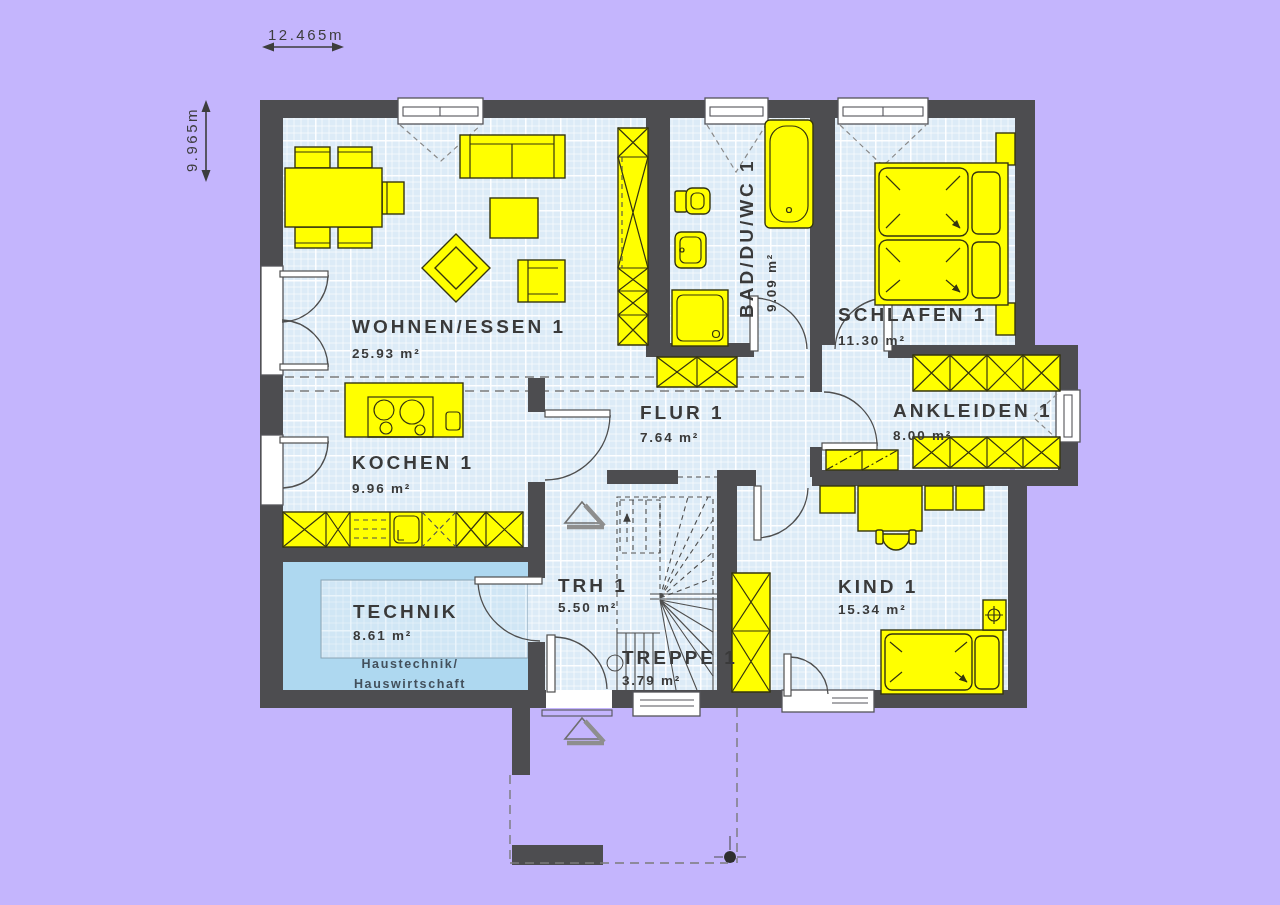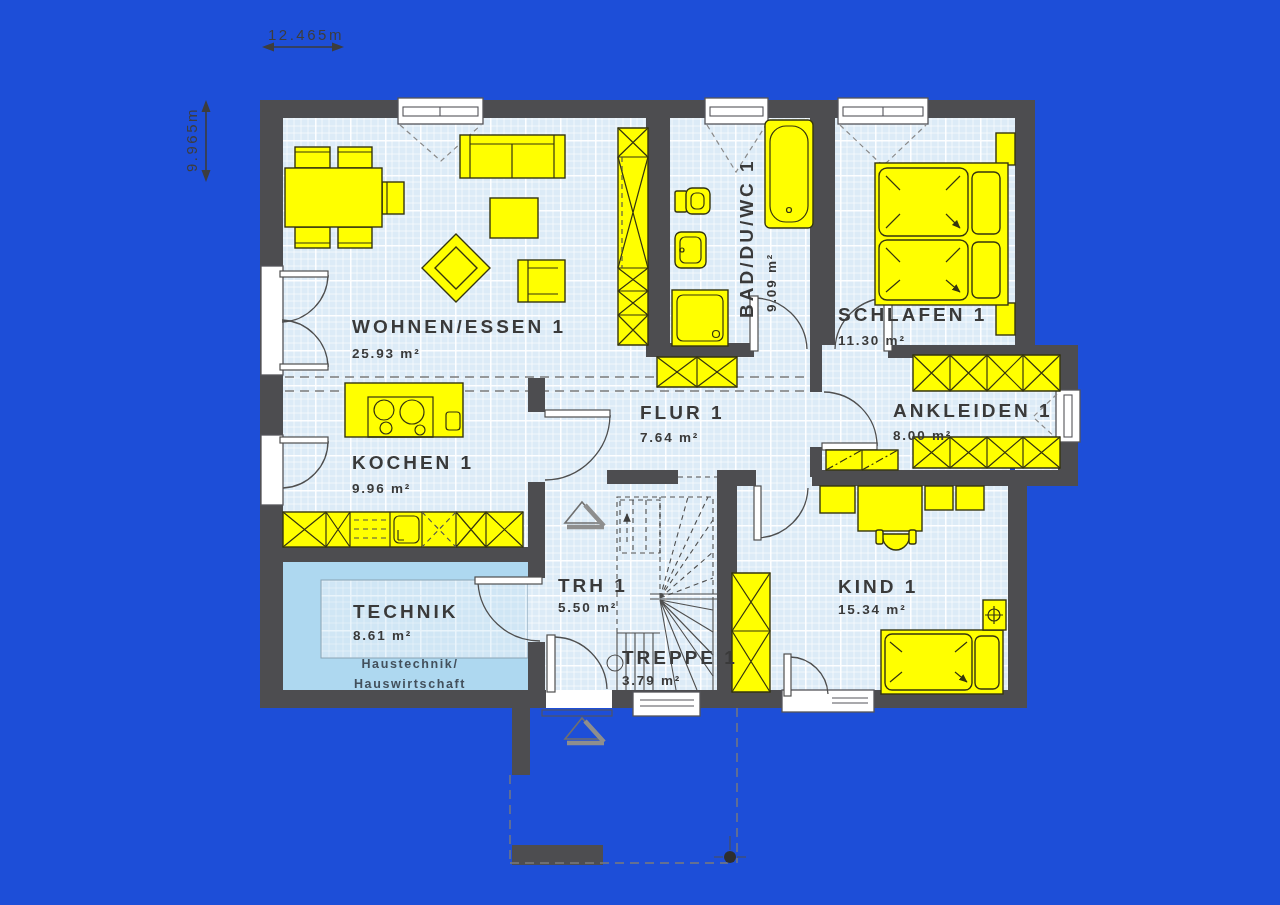--- a/index.html
+++ b/index.html
@@ -1,16 +1,16 @@
 <!DOCTYPE html>
 <html><head>
 <meta charset="utf-8">
 <style>
   html,body{margin:0;padding:0;background:#ffffff;font-family:"Liberation Sans",sans-serif;}
-  .stage{position:relative;width:1280px;height:905px;background:#1d4ed8;overflow:hidden;}
+  .stage{position:relative;width:1280px;height:905px;background:#c4b5fd;overflow:hidden;}
   svg{position:absolute;left:0;top:0;}
   .w{fill:#4d4d50;}
   .fur{fill:#ffff00;stroke:#35350f;stroke-width:1.4;}
   .furln{fill:none;stroke:#35350f;stroke-width:1.2;}
   .arc{fill:none;stroke:#4f4f4f;stroke-width:1.3;}
   .leaf{fill:#ffffff;stroke:#4f4f4f;stroke-width:1.2;}
   .win{fill:#ffffff;stroke:#55555a;stroke-width:1.3;}
   .winln{fill:none;stroke:#55555a;stroke-width:1.1;}
   .dash{fill:none;stroke:#7b7b7b;stroke-width:1.4;stroke-dasharray:9 6;}
   .wdash{fill:none;stroke:#8a8a8a;stroke-width:1.2;stroke-dasharray:5 4;}

